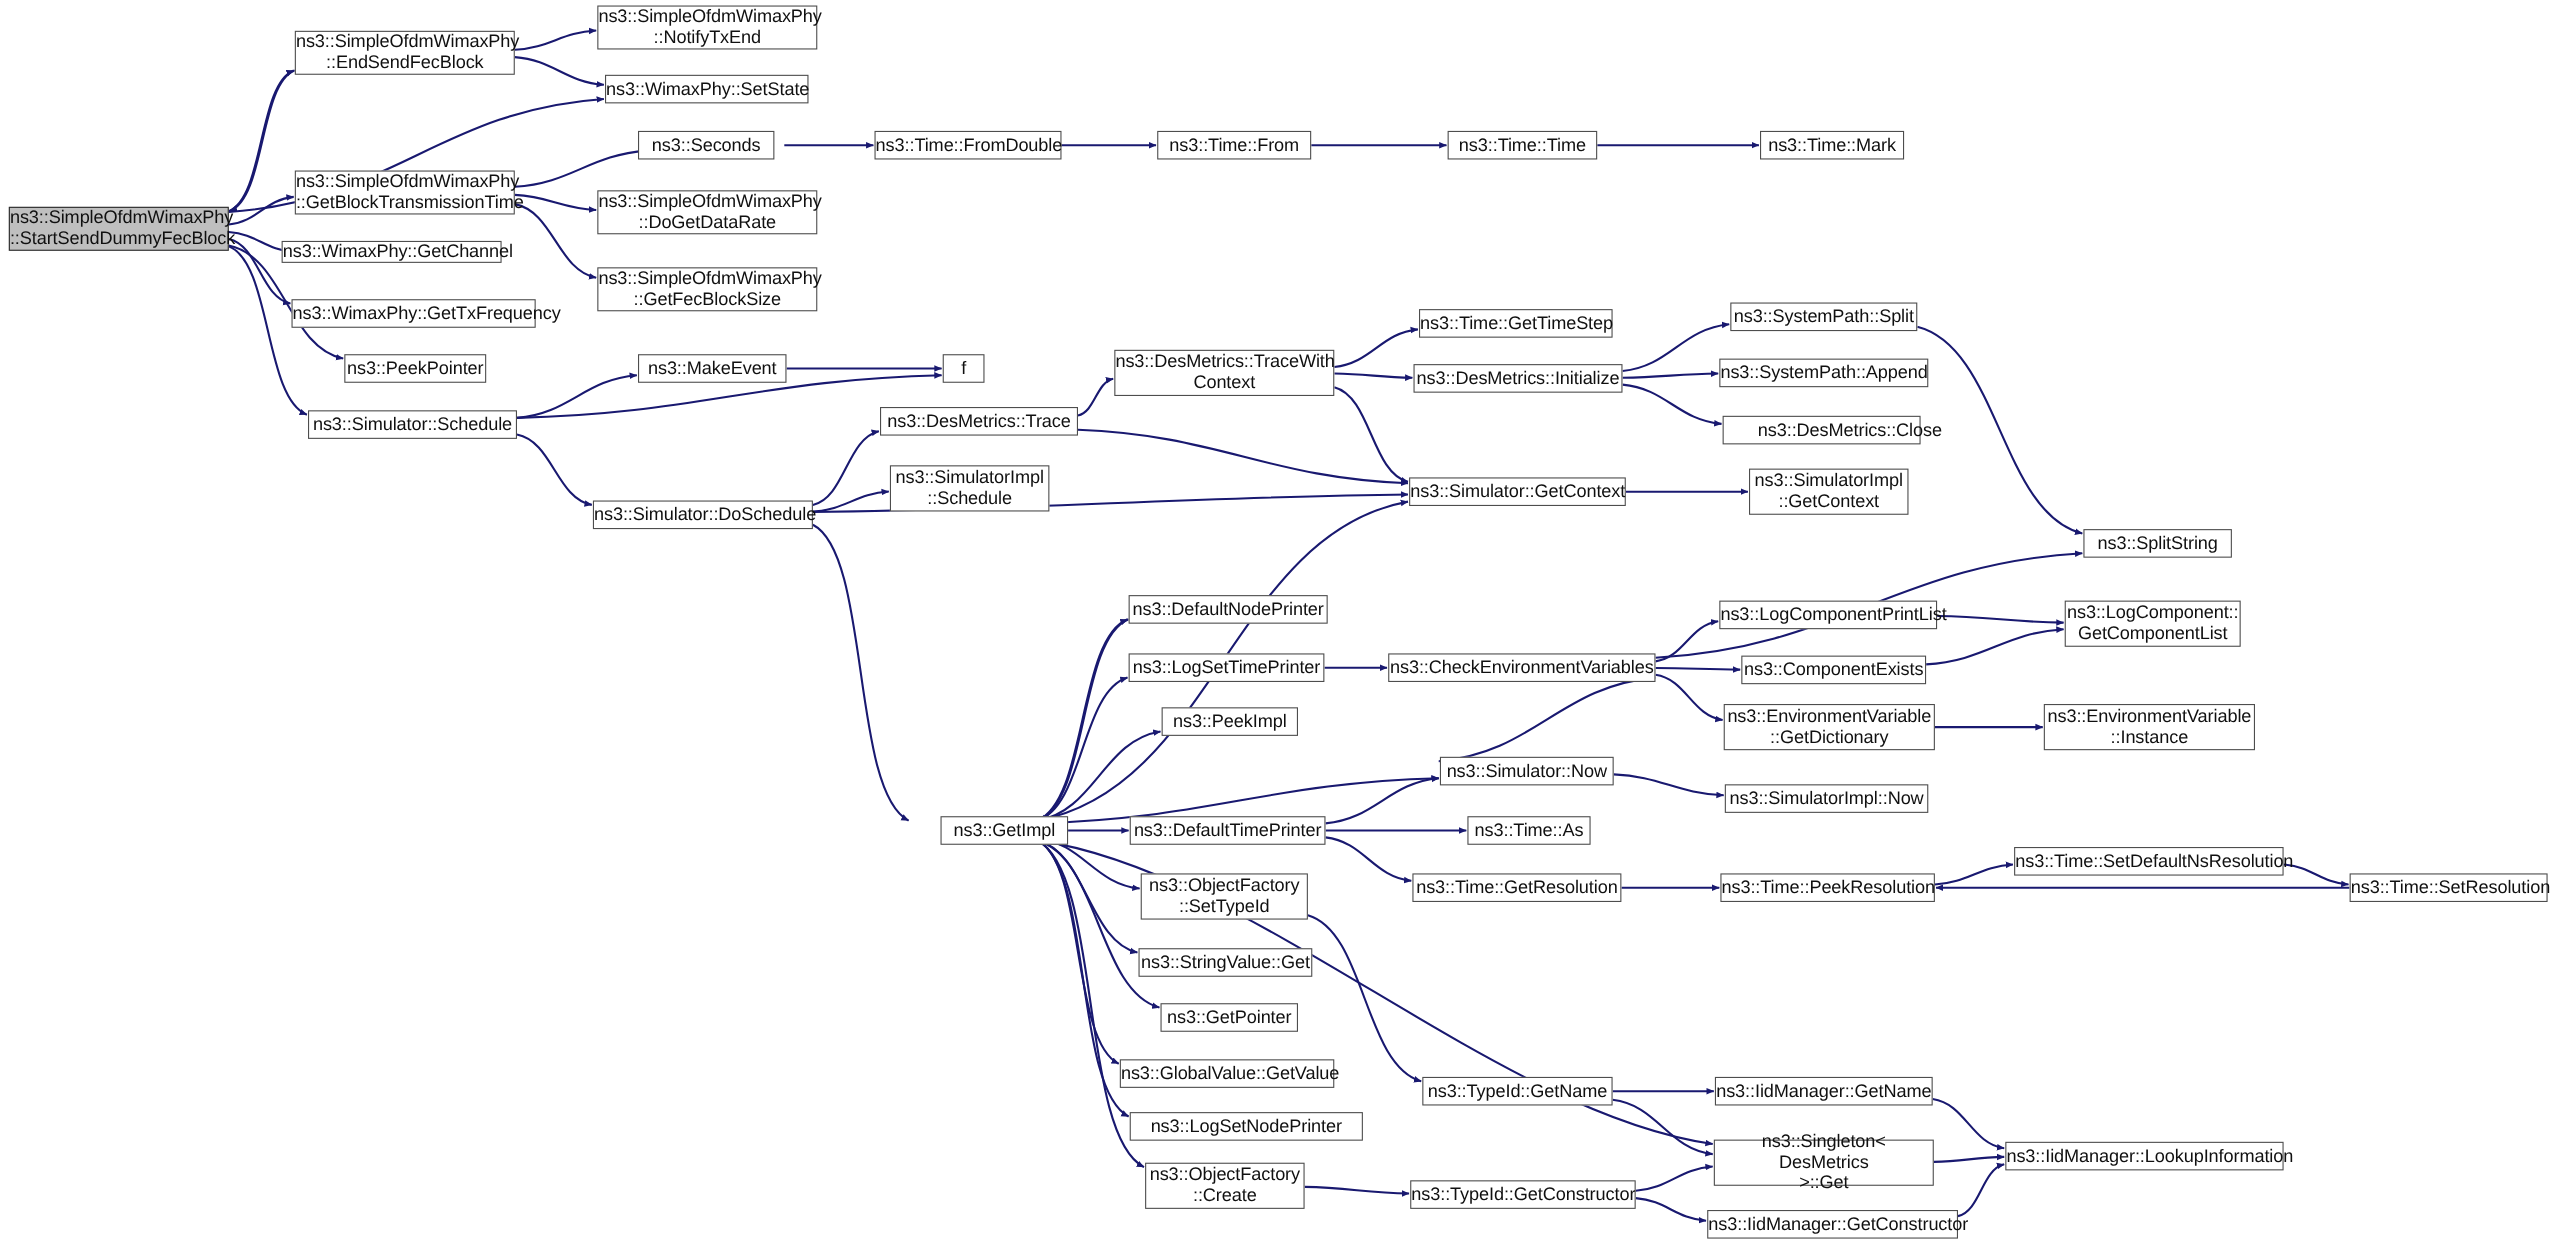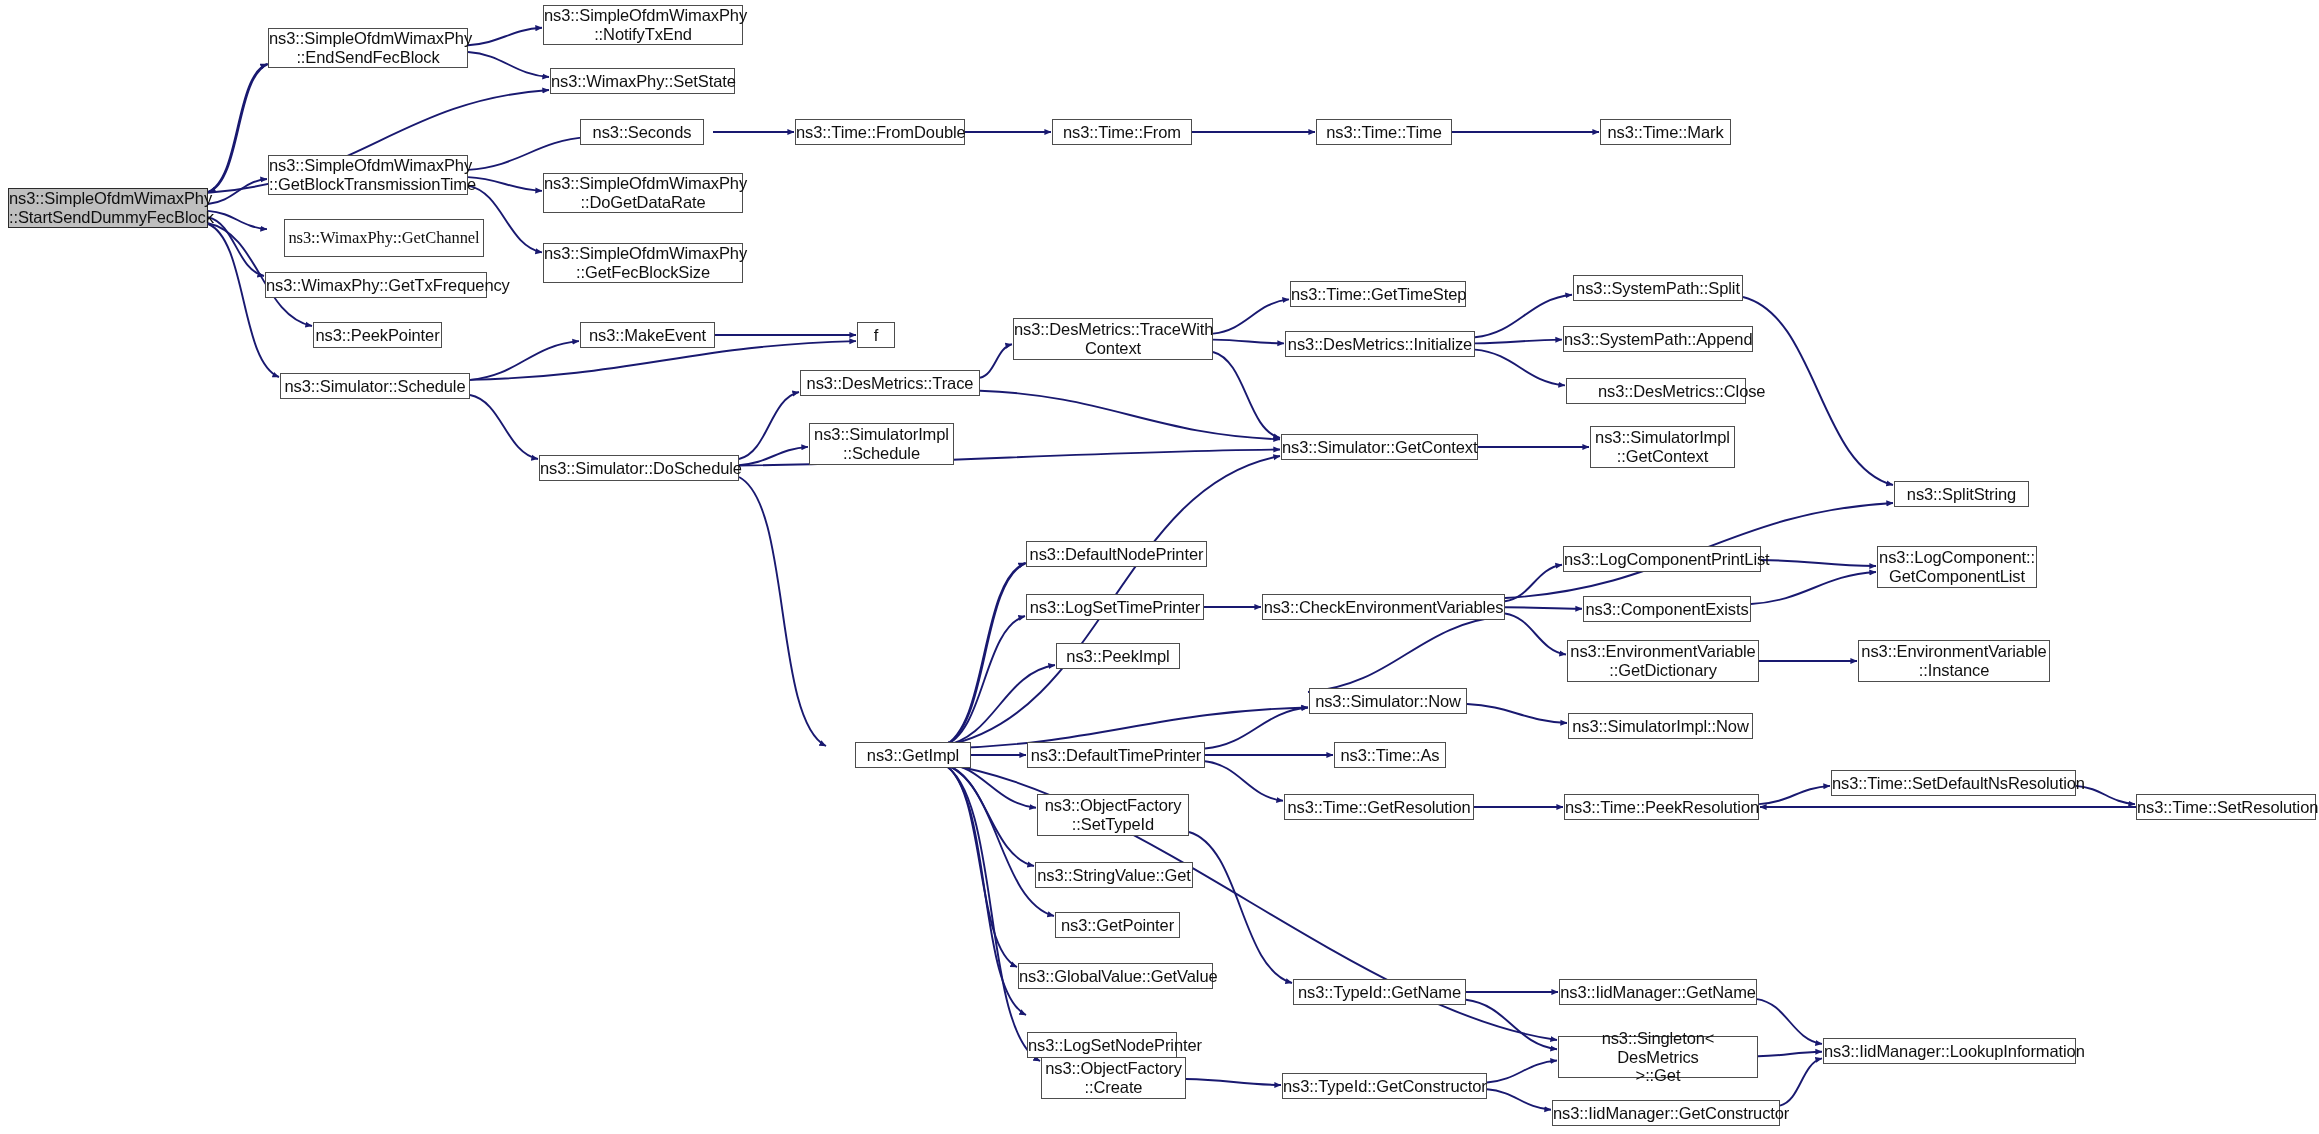--- a/index.html
+++ b/index.html
@@ -146,21 +146,21 @@
       <div class="node" style="left: 550px; top: 68px; width: 185px; height: 26px;"><span class="nlabel">ns3::WimaxPhy::SetState</span></div>
       <div class="node" style="left: 268px; top: 155px; width: 200px; height: 40px;"><span class="nlabel">ns3::SimpleOfdmWimaxPhy
 ::GetBlockTransmissionTime</span></div>
       <div class="node" style="left: 580px; top: 119px; width: 124px; height: 26px;"><span class="nlabel">ns3::Seconds</span></div>
       <div class="node" style="left: 795px; top: 119px; width: 170px; height: 26px;"><span class="nlabel">ns3::Time::FromDouble</span></div>
       <div class="node" style="left: 1052px; top: 119px; width: 140px; height: 26px;"><span class="nlabel">ns3::Time::From</span></div>
       <div class="node" style="left: 1316px; top: 119px; width: 136px; height: 26px;"><span class="nlabel">ns3::Time::Time</span></div>
       <div class="node" style="left: 1600px; top: 119px; width: 131px; height: 26px;"><span class="nlabel">ns3::Time::Mark</span></div>
       <div class="node" style="left: 543px; top: 173px; width: 200px; height: 40px;"><span class="nlabel">ns3::SimpleOfdmWimaxPhy
 ::DoGetDataRate</span></div>
-      <div class="node" style="left: 284px; top: 219px; width: 200px; height: 38px; font-family: Liberation Serif, serif;"><span class="nlabel">ns3::WimaxPhy::GetChannel</span></div>
+      <div class="node" style="left: 256px; top: 219px; width: 200px; height: 20px;"><span class="nlabel">ns3::WimaxPhy::GetChannel</span></div>
       <div class="node" style="left: 543px; top: 243px; width: 200px; height: 40px;"><span class="nlabel">ns3::SimpleOfdmWimaxPhy
 ::GetFecBlockSize</span></div>
       <div class="node" style="left: 265px; top: 272px; width: 222px; height: 26px;"><span class="nlabel">ns3::WimaxPhy::GetTxFrequency</span></div>
       <div class="node" style="left: 313px; top: 322px; width: 129px; height: 26px;"><span class="nlabel">ns3::PeekPointer</span></div>
       <div class="node" style="left: 580px; top: 322px; width: 135px; height: 26px; text-align: center;"><span class="nlabel">ns3::MakeEvent</span></div>
       <div class="node" style="left: 857px; top: 322px; width: 38px; height: 26px;"><span class="nlabel">f</span></div>
       <div class="node" style="left: 280px; top: 373px; width: 190px; height: 26px;"><span class="nlabel">ns3::Simulator::Schedule</span></div>
       <div class="node" style="left: 800px; top: 370px; width: 180px; height: 26px;"><span class="nlabel">ns3::DesMetrics::Trace</span></div>
       <div class="node" style="left: 1013px; top: 318px; width: 200px; height: 42px;"><span class="nlabel">ns3::DesMetrics::TraceWith
 Context</span></div>
@@ -195,21 +195,21 @@
       <div class="node" style="left: 1334px; top: 742px; width: 112px; height: 26px;"><span class="nlabel">ns3::Time::As</span></div>
       <div class="node" style="left: 1284px; top: 794px; width: 190px; height: 26px;"><span class="nlabel">ns3::Time::GetResolution</span></div>
       <div class="node" style="left: 1564px; top: 794px; width: 195px; height: 26px;"><span class="nlabel">ns3::Time::PeekResolution</span></div>
       <div class="node" style="left: 1831px; top: 770px; width: 245px; height: 26px;"><span class="nlabel">ns3::Time::SetDefaultNsResolution</span></div>
       <div class="node" style="left: 2136px; top: 794px; width: 180px; height: 26px;"><span class="nlabel">ns3::Time::SetResolution</span></div>
       <div class="node" style="left: 1037px; top: 794px; width: 152px; height: 42px;"><span class="nlabel">ns3::ObjectFactory
 ::SetTypeId</span></div>
       <div class="node" style="left: 1035px; top: 862px; width: 158px; height: 26px;"><span class="nlabel">ns3::StringValue::Get</span></div>
       <div class="node" style="left: 1055px; top: 912px; width: 125px; height: 26px;"><span class="nlabel">ns3::GetPointer</span></div>
       <div class="node" style="left: 1018px; top: 963px; width: 195px; height: 26px;"><span class="nlabel">ns3::GlobalValue::GetValue</span></div>
-      <div class="node" style="left: 1027px; top: 1011px; width: 150px; height: 26px; margin-top: 21px;"><span class="nlabel">ns3::LogSetNodePrinter</span></div>
+      <div class="node" style="left: 1027px; top: 1011px; width: 212px; height: 26px;"><span class="nlabel">ns3::LogSetNodePrinter</span></div>
       <div class="node" style="left: 1041px; top: 1057px; width: 145px; height: 42px;"><span class="nlabel">ns3::ObjectFactory
 ::Create</span></div>
       <div class="node" style="left: 1293px; top: 979px; width: 173px; height: 26px;"><span class="nlabel">ns3::TypeId::GetName</span></div>
       <div class="node" style="left: 1559px; top: 979px; width: 198px; height: 26px;"><span class="nlabel">ns3::IidManager::GetName</span></div>
       <div class="node" style="left: 1558px; top: 1036px; width: 200px; height: 42px;"><span class="nlabel">ns3::Singleton&lt; DesMetrics
 &gt;::Get</span></div>
       <div class="node" style="left: 1282px; top: 1073px; width: 205px; height: 26px;"><span class="nlabel">ns3::TypeId::GetConstructor</span></div>
       <div class="node" style="left: 1552px; top: 1100px; width: 228px; height: 26px;"><span class="nlabel">ns3::IidManager::GetConstructor</span></div>
       <div class="node" style="left: 1823px; top: 1038px; width: 253px; height: 26px;"><span class="nlabel">ns3::IidManager::LookupInformation</span></div>
     </div>

